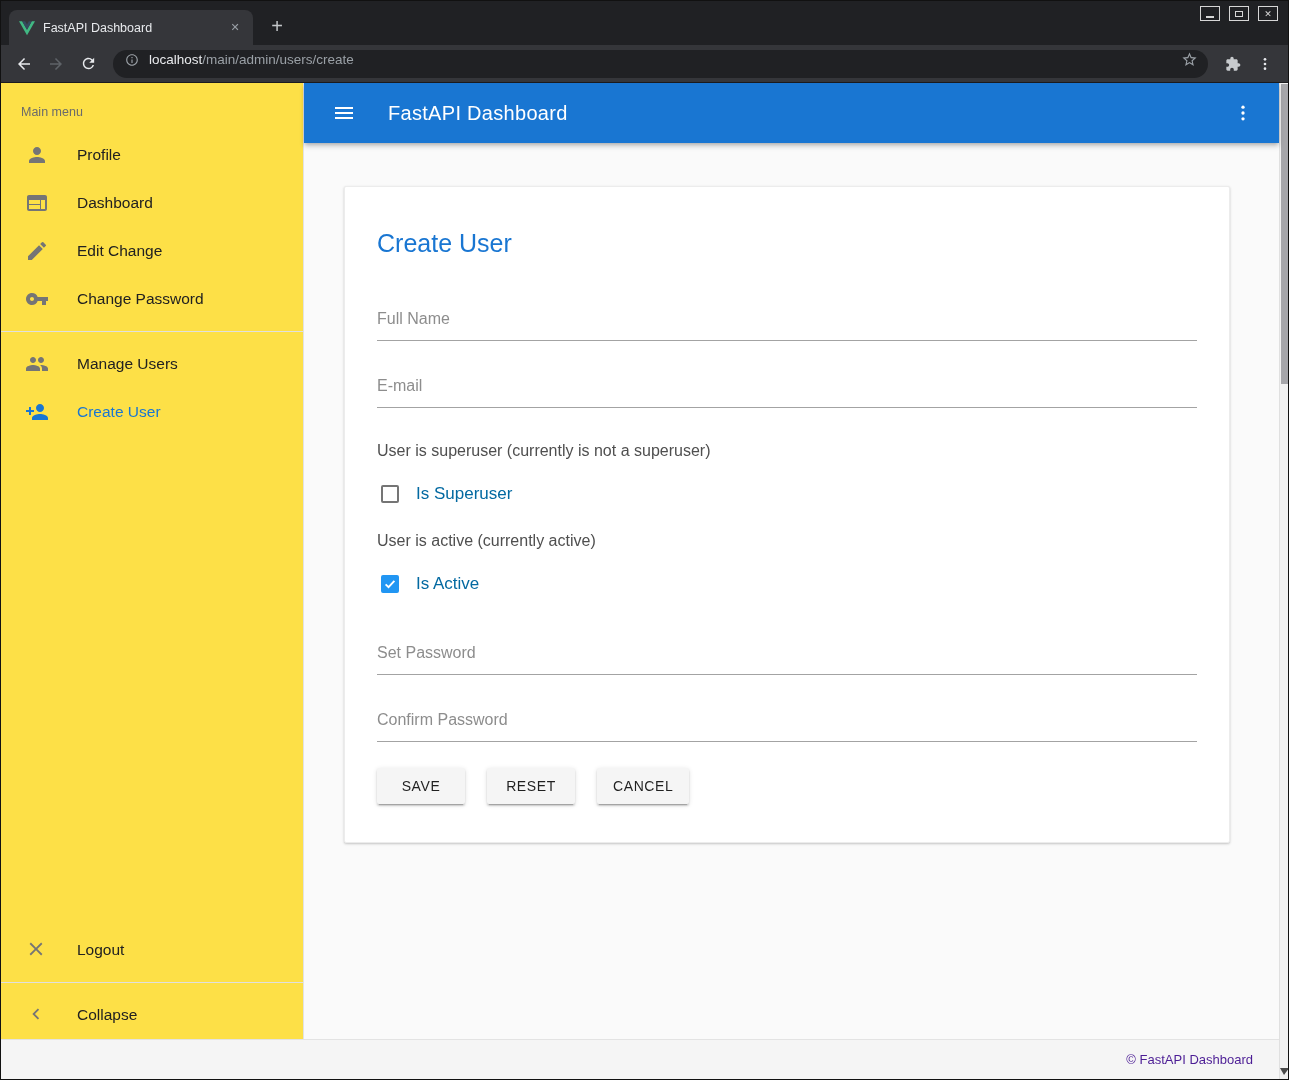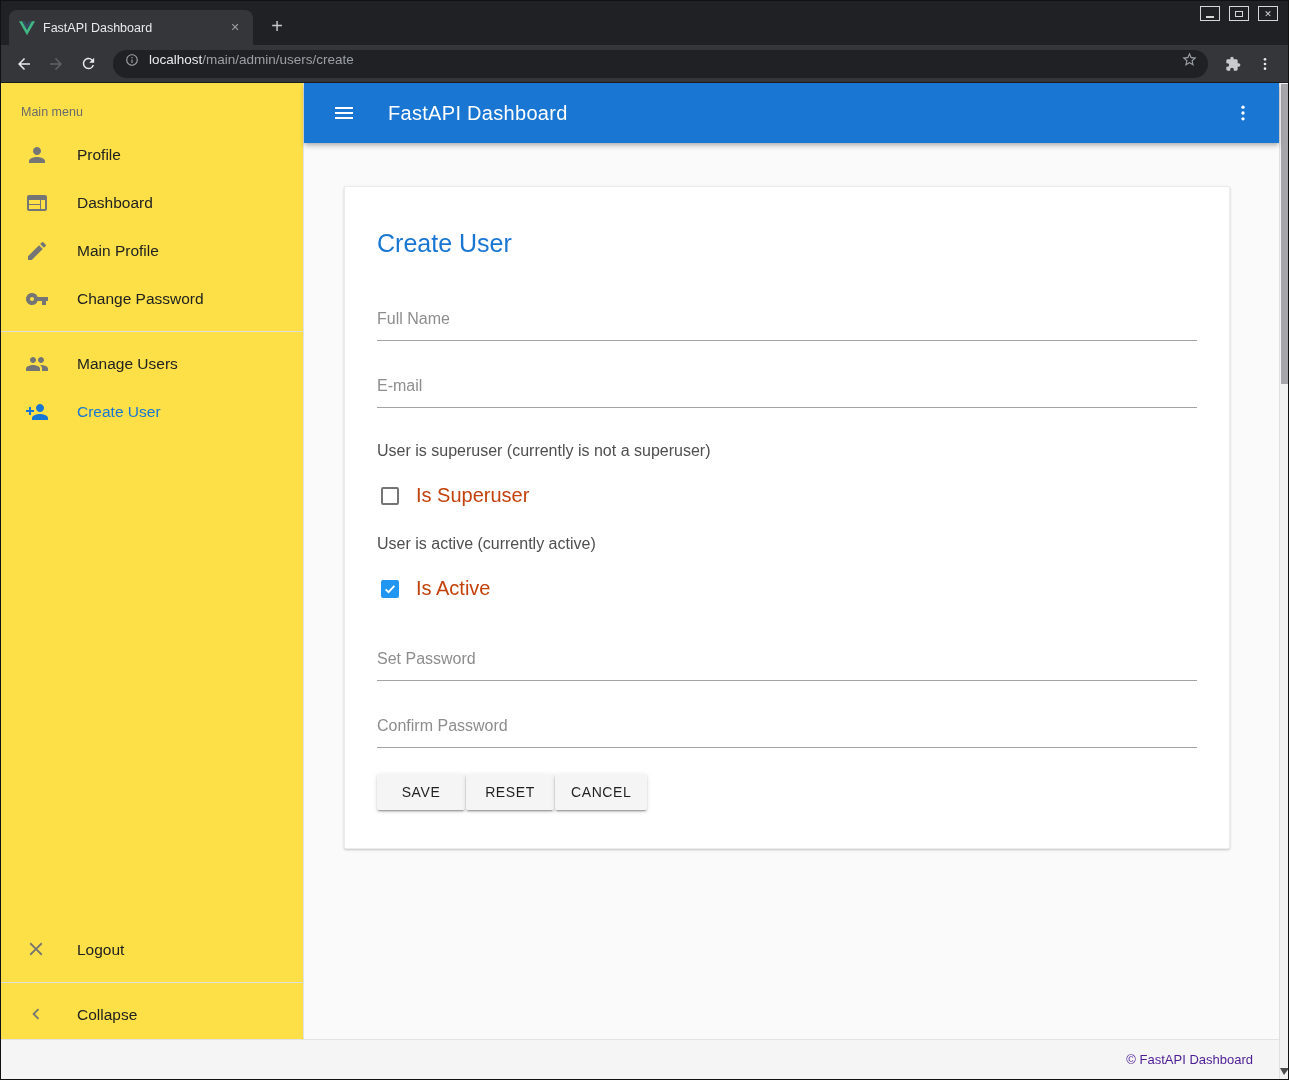--- a/index.html
+++ b/index.html
@@ -88,23 +88,23 @@
   .text-field input::placeholder { color:#8d8d8d; opacity:1; }
   .hint { font-size:16px; color:#4f4f4f; margin:0 0 24px 0; }
   .checkbox-row { display:flex; align-items:center; gap:17px; margin:0 0 28px 4px; cursor:pointer; }
   .cb {
     width:18px; height:18px; border:2px solid #757575; border-radius:2px;
     display:flex; align-items:center; justify-content:center; flex:0 0 auto; background:#fff;
   }
   .cb svg { display:none; }
   .cb.checked { background:#2196f3; border-color:#2196f3; }
   .cb.checked svg { display:block; }
-  .cb-label { font-size:20px; color:#c2410c; }
+  .cb-label { font-size:17px; color:#0369a1; }
   .checkbox-row.last { margin-bottom:48px; }
-  .btn-row { display:flex; gap:1px; margin-top:26px; }
+  .btn-row { display:flex; gap:22px; margin-top:26px; }
   .btn {
     min-width:88px; height:36px; padding:0 16px; border:none; border-radius:2px;
     background:#f5f5f5; color:rgba(0,0,0,.87); font-size:14px; font-weight:500;
     letter-spacing:.6px; cursor:pointer; font-family:"Liberation Sans", sans-serif;
     box-shadow:0 3px 1px -2px rgba(0,0,0,.2), 0 2px 2px 0 rgba(0,0,0,.14), 0 1px 5px 0 rgba(0,0,0,.12);
   }
 
   .footer {
     height:40px; flex:0 0 40px; background:#f5f5f5; border-top:1px solid #e3e3e3;
     display:flex; align-items:center; justify-content:flex-end; padding-right:26px;
@@ -216,21 +216,21 @@
           </span>
           <span>Dashboard</span>
         </div>
 
         <div class="side-item">
           <span class="s-icon">
             <svg width="24" height="24" viewBox="0 0 24 24" fill="currentColor">
                 <path d="M3 17.25V21h3.75L17.81 9.94l-3.75-3.75L3 17.25zM20.71 7.04a.996.996 0 000-1.41l-2.34-2.34a.996.996 0 00-1.41 0l-1.83 1.83 3.75 3.75 1.83-1.83z"></path>
               </svg>
           </span>
-          <span>Main Profile</span>
+          <span>Edit Change</span>
         </div>
 
         <div class="side-item">
           <span class="s-icon">
             <svg width="24" height="24" viewBox="0 0 24 24" fill="currentColor">
                 <path d="M12.65 10A5.99 5.99 0 007 6c-3.31 0-6 2.69-6 6s2.69 6 6 6a5.99 5.99 0 005.65-4H17v4h4v-4h2v-4H12.65zM7 14c-1.1 0-2-.9-2-2s.9-2 2-2 2 .9 2 2-.9 2-2 2z"></path>
               </svg>
           </span>
           <span>Change Password</span>
         </div>

